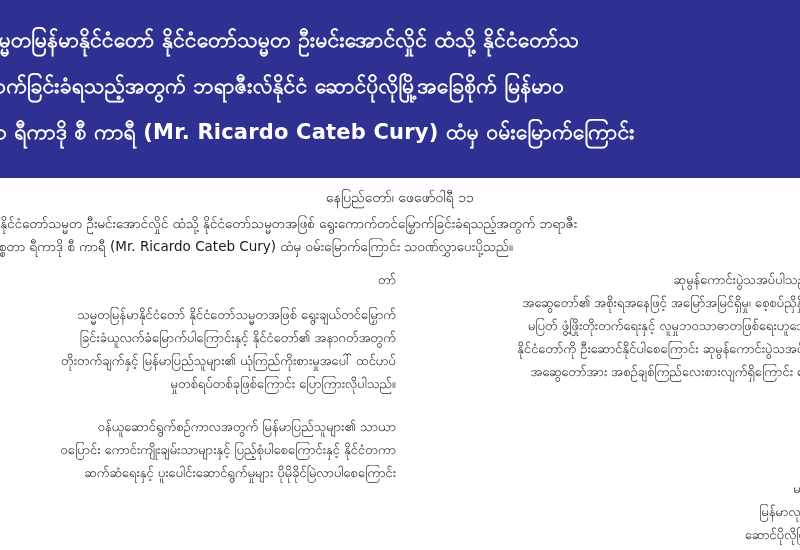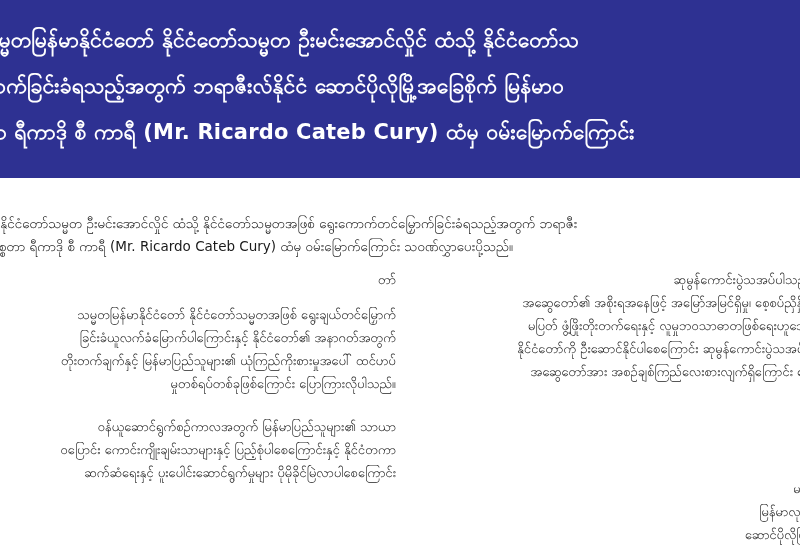--- a/index.html
+++ b/index.html
@@ -118,20 +118,21 @@
 <body>
 
 <div class="page">
 
   <div class="banner">
     <div class="banner-line bl1">သမ္မတမြန်မာနိုင်ငံတော် နိုင်ငံတော်သမ္မတ ဦးမင်းအောင်လှိုင် ထံသို့ နိုင်ငံတော်သ</div>
     <div class="banner-line bl2">မြောက်ခြင်းခံရသည့်အတွက် ဘရာဇီးလ်နိုင်ငံ ဆောင်ပိုလိုမြို့အခြေစိုက် မြန်မာဝ</div>
     <div class="banner-line bl3">က ရီကာဒို စီ ကာရီ (Mr. Ricardo Cateb Cury) ထံမှ ဝမ်းမြောက်ကြောင်း</div>
   </div>
 
+  <div class="dateline">နေပြည်တော်၊ ဖေဖော်ဝါရီ  ၁၁</div>
 
   <div class="lead">
     <span class="ln ln1">တော် နိုင်ငံတော်သမ္မတ ဦးမင်းအောင်လှိုင် ထံသို့ နိုင်ငံတော်သမ္မတအဖြစ် ရွေးကောက်တင်မြှောက်ခြင်းခံရသည့်အတွက် ဘရာဇီး</span>
     <span class="ln ln2">န် မစ္စတာ ရီကာဒို စီ ကာရီ (Mr. Ricardo Cateb Cury) ထံမှ ဝမ်းမြောက်ကြောင်း သဝဏ်လွှာပေးပို့သည်။</span>
   </div>
 
   <div class="cols">
 
     <div class="col col-left">
       <span class="ln">တာ်</span>

